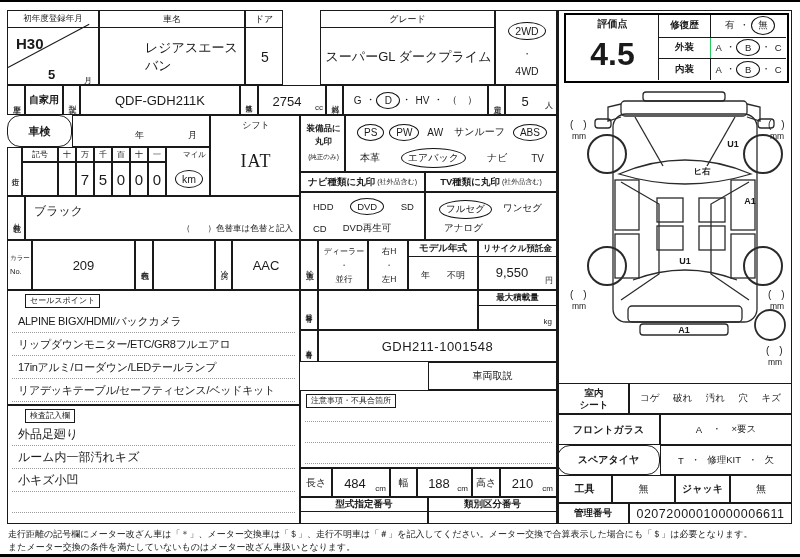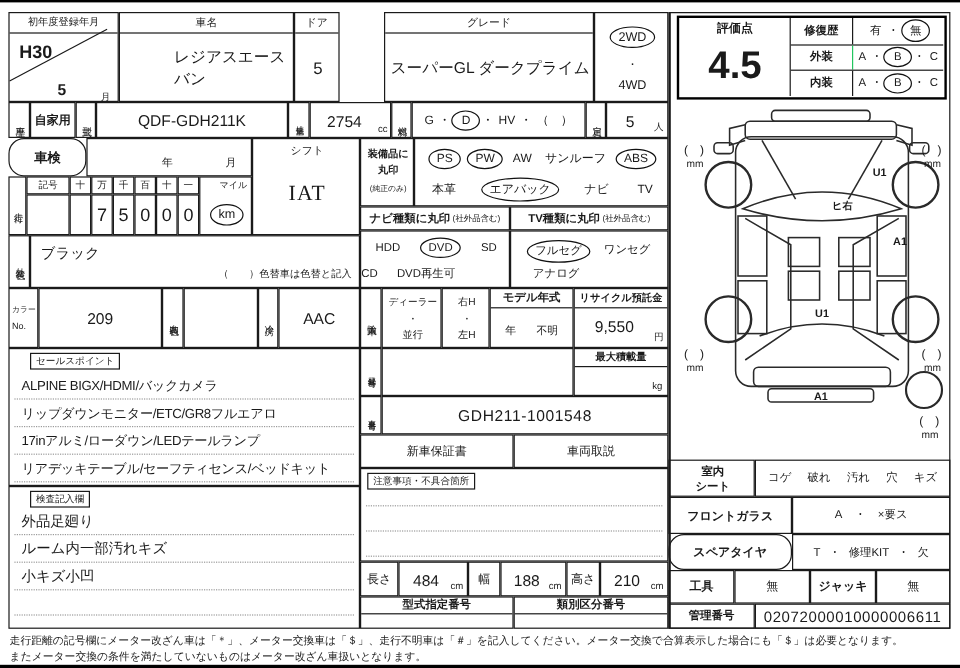--- a/index.html
+++ b/index.html
@@ -149,21 +149,21 @@
       <span class="b" style="font-size:9.5px;">TV種類に丸印</span>
       <span style="font-size:7px;">(社外品含む)</span>
     </div>
   </div>
   <div class="cell" style="left:300px;top:192px;width:125px;height:48px;">
     <div class="abs" style="left:0;top:4px;width:125px;display:flex;justify-content:space-between;padding:0 12px;box-sizing:border-box;align-items:center;height:18px;font-size:9.5px;">
       <span>HDD</span>
       <span class="circ">DVD</span>
       <span>SD</span>
     </div>
-    <div class="abs" style="left:0;top:27px;display:flex;gap:16px;align-items:center;height:16px;font-size:9.5px;">
+    <div class="abs" style="left:12px;top:27px;display:flex;gap:16px;align-items:center;height:16px;font-size:9.5px;">
       <span>CD</span>
       <span>DVD再生可</span>
     </div>
   </div>
   <div class="cell" style="left:425px;top:192px;width:132px;height:48px;">
     <div class="abs" style="left:0;top:4px;width:132px;display:flex;justify-content:space-between;padding:0 16px;box-sizing:border-box;align-items:flex-end;height:18px;font-size:9.5px;">
       <span class="circ">フルセグ</span>
       <span>ワンセグ</span>
     </div>
     <div class="abs" style="left:18px;top:27px;height:16px;display:flex;align-items:center;font-size:9.5px;">アナログ</div>
@@ -213,21 +213,20 @@
   </div>
 
   <div class="cell vlab" style="left:300px;top:290px;width:18px;height:40px;font-size:7px;">登録番号</div>
   <div class="cell" style="left:318px;top:290px;width:160px;height:40px;"></div>
   <div class="cell" style="left:478px;top:290px;width:79px;height:40px;">
     <div class="band b" style="height:15px;font-size:8.5px;">最大積載量</div>
     <div class="abs f8" style="right:4px;bottom:3px;">kg</div>
   </div>
   <div class="cell vlab" style="left:300px;top:330px;width:18px;height:32px;font-size:7px;">車台番号</div>
   <div class="cell ctr f13" style="left:318px;top:330px;width:239px;height:32px;letter-spacing:0.5px;">GDH211-1001548</div>
-  <div class="cell ctr f10" style="left:300px;top:362px;width:128px;height:28px;">新車保証書</div>
   <div class="cell ctr f10" style="left:428px;top:362px;width:129px;height:28px;">車両取説</div>
 
   <div class="cell" style="left:300px;top:390px;width:257px;height:78px;">
     <div class="tag" style="left:5px;top:3px;">注意事項・不具合箇所</div>
     <div class="dotline" style="top:30px;"></div>
     <div class="dotline" style="top:51px;"></div>
     <div class="dotline" style="top:72px;"></div>
   </div>
 
   <div class="cell ctr f10" style="left:300px;top:468px;width:32px;height:29px;">長さ</div>

